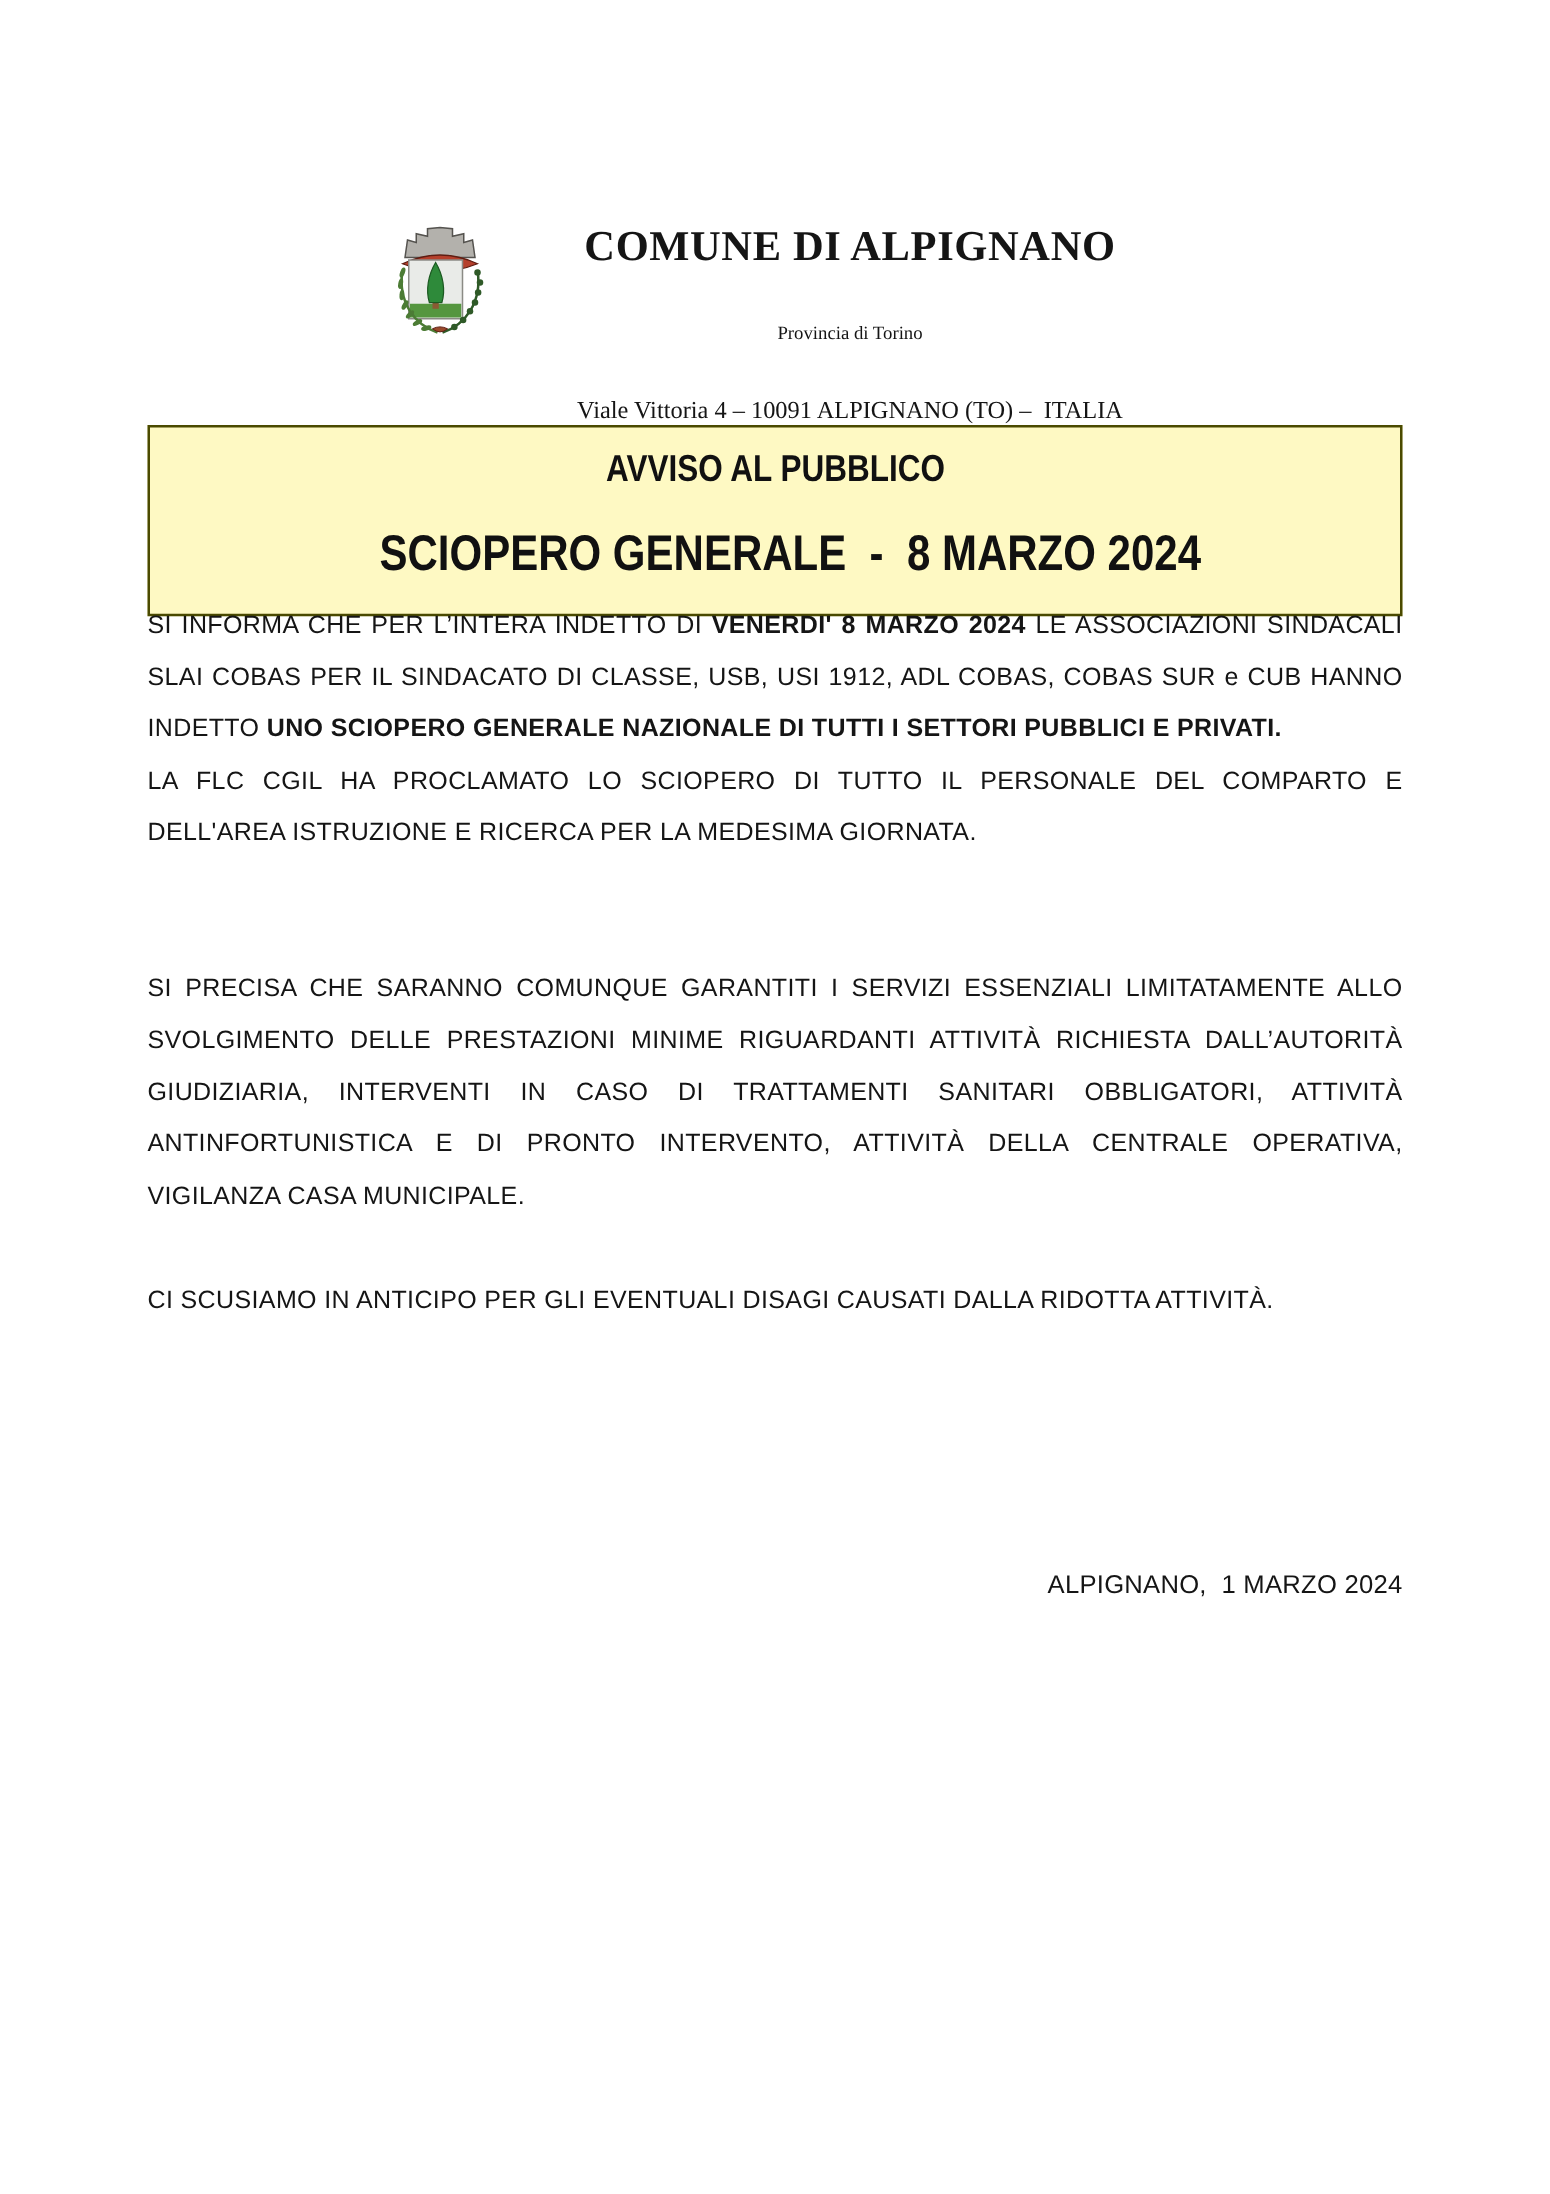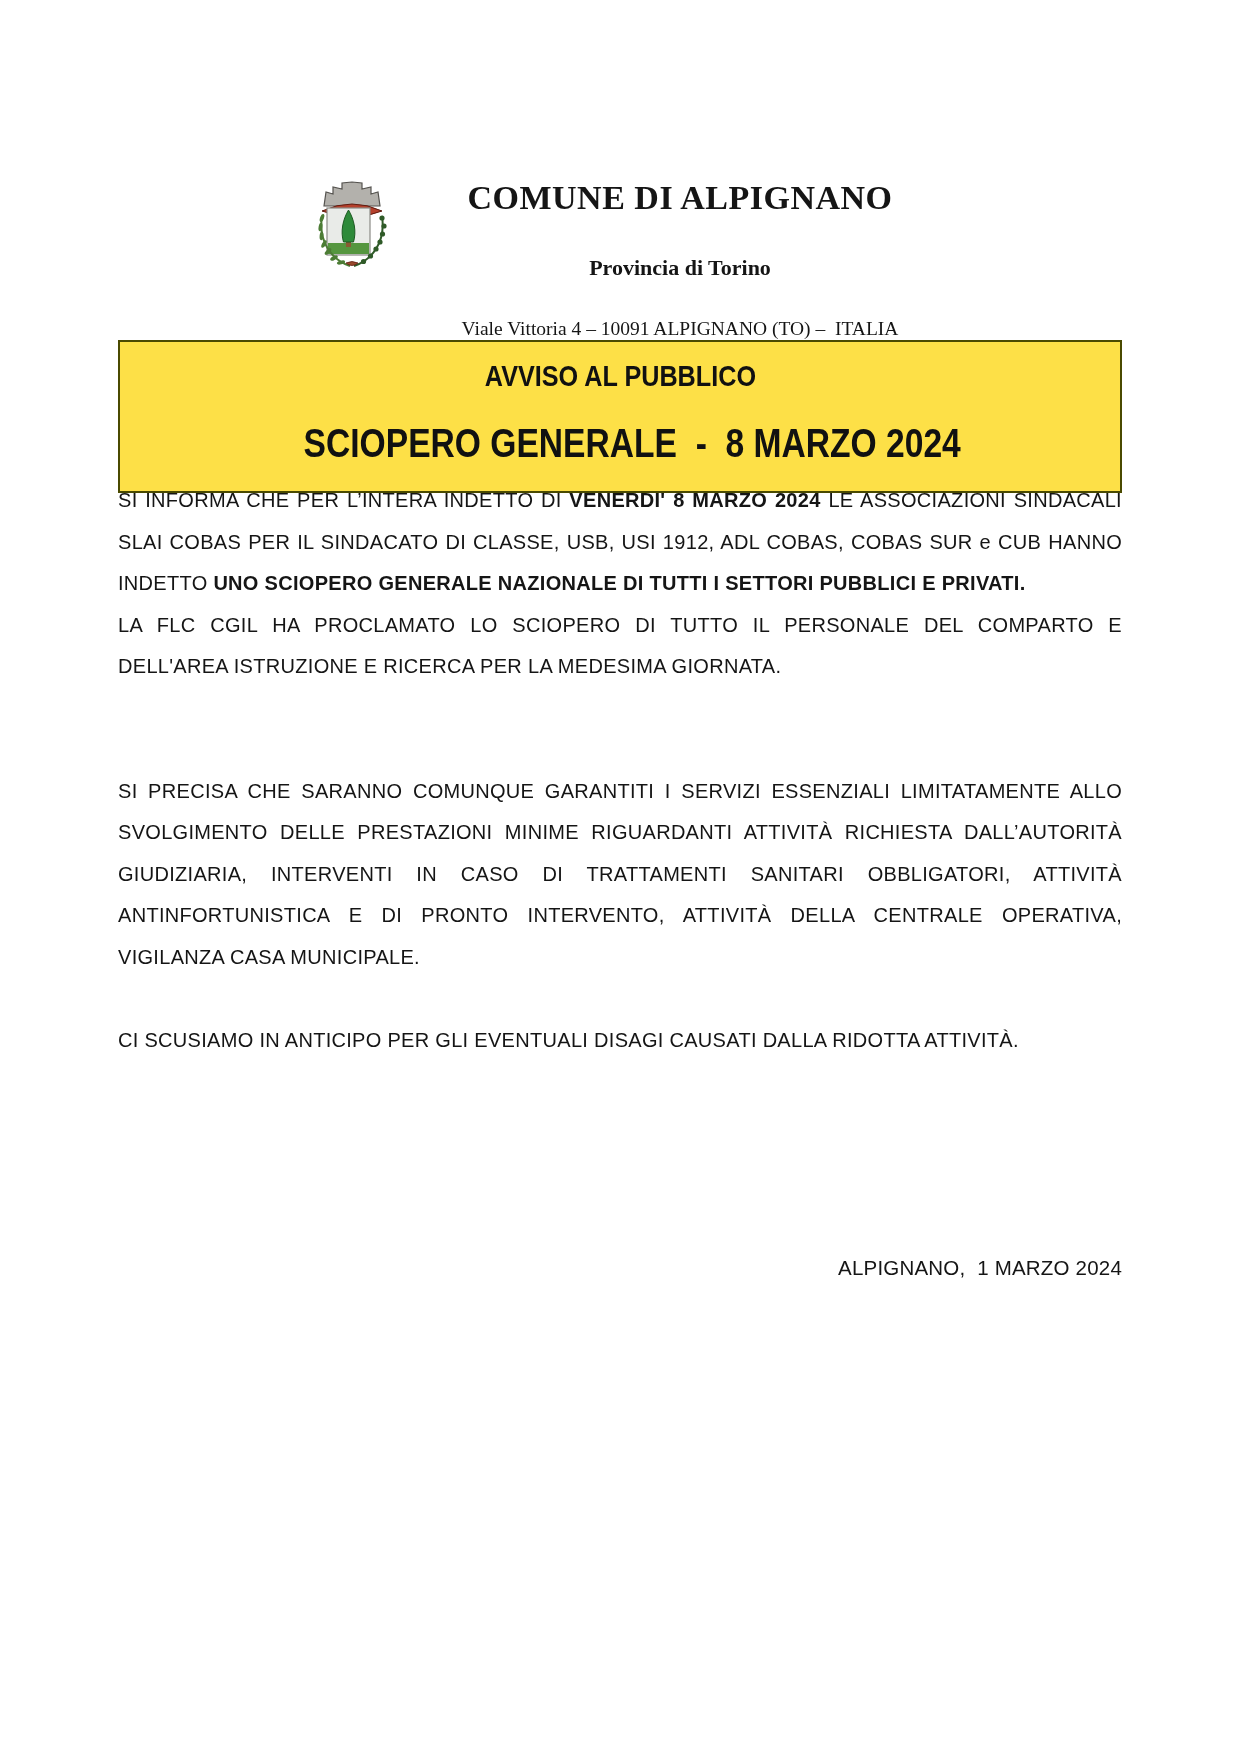--- a/index.html
+++ b/index.html
@@ -26,22 +26,22 @@
     font-family:"Liberation Serif", serif;
     white-space:pre-wrap;
   }
   .muni-title{
     font-size:34px;
     font-weight:bold;
     letter-spacing:0.5px;
     line-height:40px;
   }
   .muni-sub{
-    font-size:22px;
-    font-weight:bold;
+    font-size:15px;
+    font-weight:normal;
     line-height:25px;
     margin-top:1px;
   }
   .muni-line{
     font-size:19.5px;
     line-height:25px;
   }
   .muni-web{
     font-size:19px;
     line-height:24px;
@@ -147,21 +147,21 @@
 
     <div class="header-text">
       <div class="muni-title">COMUNE DI ALPIGNANO</div>
       <div class="muni-sub">Provincia di Torino</div>
       <div class="muni-line">Viale Vittoria 4 – 10091 ALPIGNANO (TO) –  ITALIA</div>
       <div class="muni-line">Tel 011/9666611 –  Fax 011/9674772</div>
       <div class="muni-web">www.comune.alpignano.to.it</div>
     </div>
   </header>
 
-  <section class="banner" style="background: #fde047; border-color: rgb(74, 74, 0); color: rgb(17, 17, 17);">
+  <section class="banner" style="background: #fef9c3; border-color: rgb(74, 74, 0); color: rgb(17, 17, 17);">
     <div class="banner-line1">
       <span class="condensed">AVVISO AL PUBBLICO</span>
     </div>
     <div class="banner-line2">
       <span class="condensed">SCIOPERO GENERALE  -  8 MARZO 2024</span>
     </div>
   </section>
 
   <main class="body-text">
 

